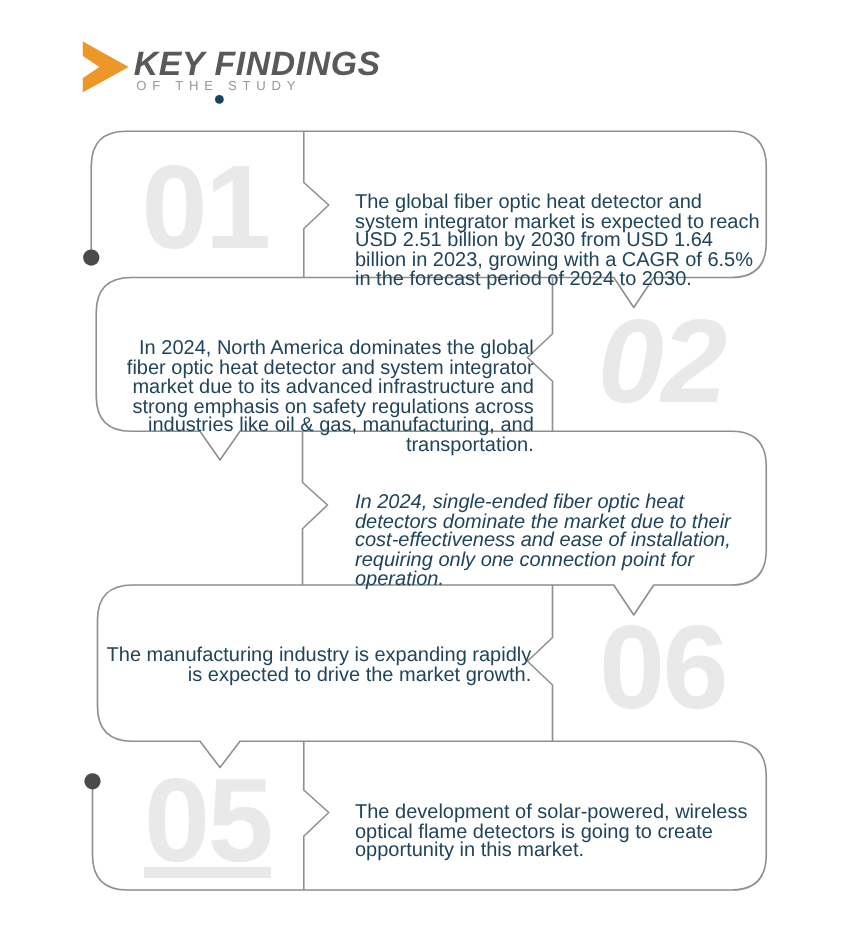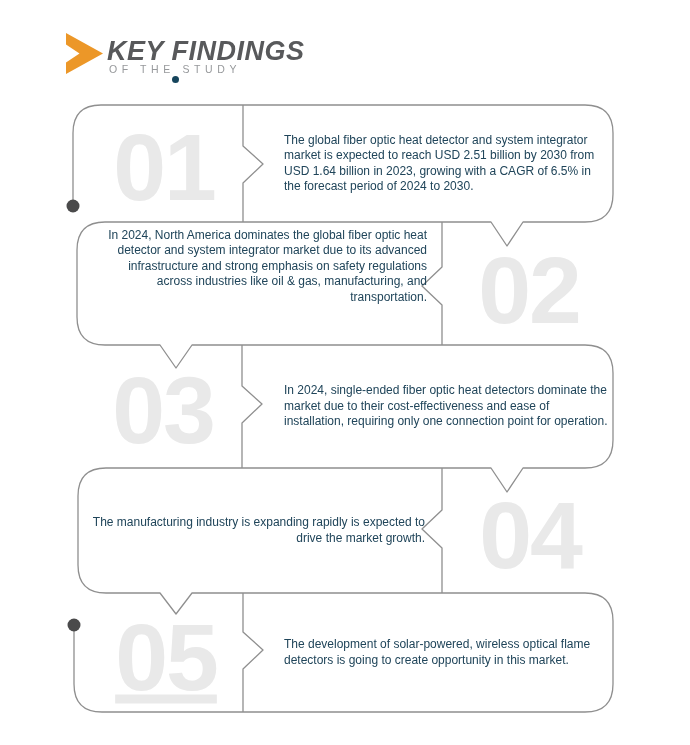--- a/index.html
+++ b/index.html
@@ -9,22 +9,22 @@
     --dot:#4A4A4B;
   }
   html,body{margin:0;padding:0;background:#fff;}
   body{width:690px;height:745px;position:relative;overflow:hidden;
        font-family:"Liberation Sans",sans-serif;}
   .stage{position:absolute;inset:0;width:690px;height:745px;}
   svg.chain{position:absolute;left:0;top:0;pointer-events:none;}
   .num{position:absolute;transform:translate(-50%,-50%);
        font-weight:bold;font-size:95px;letter-spacing:-2px;color:var(--num);
        font-family:"Liberation Sans",sans-serif;white-space:nowrap;z-index:1;}
-  .txt{position:absolute;display:flex;align-items:center;z-index:3;
-       font-size:12px;line-height:15.5px;color:var(--txt);font-weight:500;}
+  .txt{position:absolute;display:flex;z-index:3;
+       font-size:16px;line-height:15.5px;color:var(--txt);font-weight:500;margin-top:47px;}
   .txt.right{justify-content:flex-end;text-align:right;}
   .header{position:absolute;left:0;top:0;z-index:4;}
   .hdr-title{position:absolute;left:107px;top:36px;font-size:27px;font-weight:bold;
        color:#58595B;letter-spacing:0.5px;white-space:nowrap;font-style:italic;}
   .hdr-sub{position:absolute;left:109px;top:63px;font-size:10.5px;color:#96989B;
        letter-spacing:4.6px;white-space:nowrap;display:flex;align-items:center;flex-direction:column;}
   .hdr-dot{display:inline-block;width:7px;height:7px;border-radius:50%;
        background:#16455C;margin-left:1px;position:relative;top:1px;}
   .hdr-arrow{position:absolute;left:66px;top:33px;}
 </style>
@@ -38,23 +38,22 @@
       <polygon points="0,0 37,20.5 0,41 0,29.5 13.5,20.5 0,11.5" fill="#EC9728"></polygon>
     </svg>
     <div class="hdr-title">KEY FINDINGS</div>
     <div class="hdr-sub">
       <span>OF THE STUDY</span>
       <span class="hdr-dot"></span>
     </div>
   </div>
 
   <div class="num" style="left:164px;top:167px;">01</div>
-  <div class="num" style="left:529px;top:290px;">02</div>
-  <div class="num" style="left:163px;top:410px;">03</div>
-  <div class="num" style="left:530px;top:535px;">04</div>
+  <div class="num" style="left:529px;top:290px;font-style:italic;">02</div>
+  <div class="num" style="left:530px;top:535px;">06</div>
   <div class="num" style="left:166px;top:657px;text-decoration:underline;">05</div>
 
   <svg class="chain" width="690" height="745" viewBox="0 0 690 745" style="z-index:2">
     <g fill="none" stroke="#8F8F8F" stroke-width="1.3" stroke-linejoin="round">
 
       <path d="
         M 73 206
         L 73 133 Q 73 105 101 105
         L 585 105 Q 613 105 613 133
         L 613 194 Q 613 222 585 222
@@ -82,21 +81,21 @@
     <circle cx="73" cy="206" r="6.5" fill="#4A4A4B"></circle>
     <circle cx="74" cy="625" r="6.5" fill="#4A4A4B"></circle>
   </svg>
 
   <div class="txt" style="left:284px;top:107px;width:326px;height:113px;">
     <span>The global fiber optic heat detector and system integrator market is expected to reach USD 2.51 billion by 2030 from USD 1.64 billion in 2023, growing with a CAGR of 6.5% in the forecast period of 2024 to 2030.</span>
   </div>
   <div class="txt right" style="left:95px;top:224px;width:332px;height:85px;">
     <span>In 2024, North America dominates the global fiber optic heat detector and system integrator market due to its advanced infrastructure and strong emphasis on safety regulations across industries like oil &amp; gas, manufacturing, and transportation.</span>
   </div>
-  <div class="txt" style="left:284px;top:347px;width:324px;height:119px;">
+  <div class="txt" style="left:284px;top:347px;width:324px;height:119px;font-style:italic;">
     <span>In 2024, single-ended fiber optic heat detectors dominate the market due to their cost-effectiveness and ease of installation, requiring only one connection point for operation.</span>
   </div>
   <div class="txt right" style="left:80px;top:470px;width:345px;height:121px;">
     <span>The manufacturing industry is expanding rapidly is expected to drive the market growth.</span>
   </div>
   <div class="txt" style="left:284px;top:595px;width:330px;height:115px;">
     <span>The development of solar-powered, wireless optical flame detectors is going to create opportunity in this market.</span>
   </div>
 
 </div>

